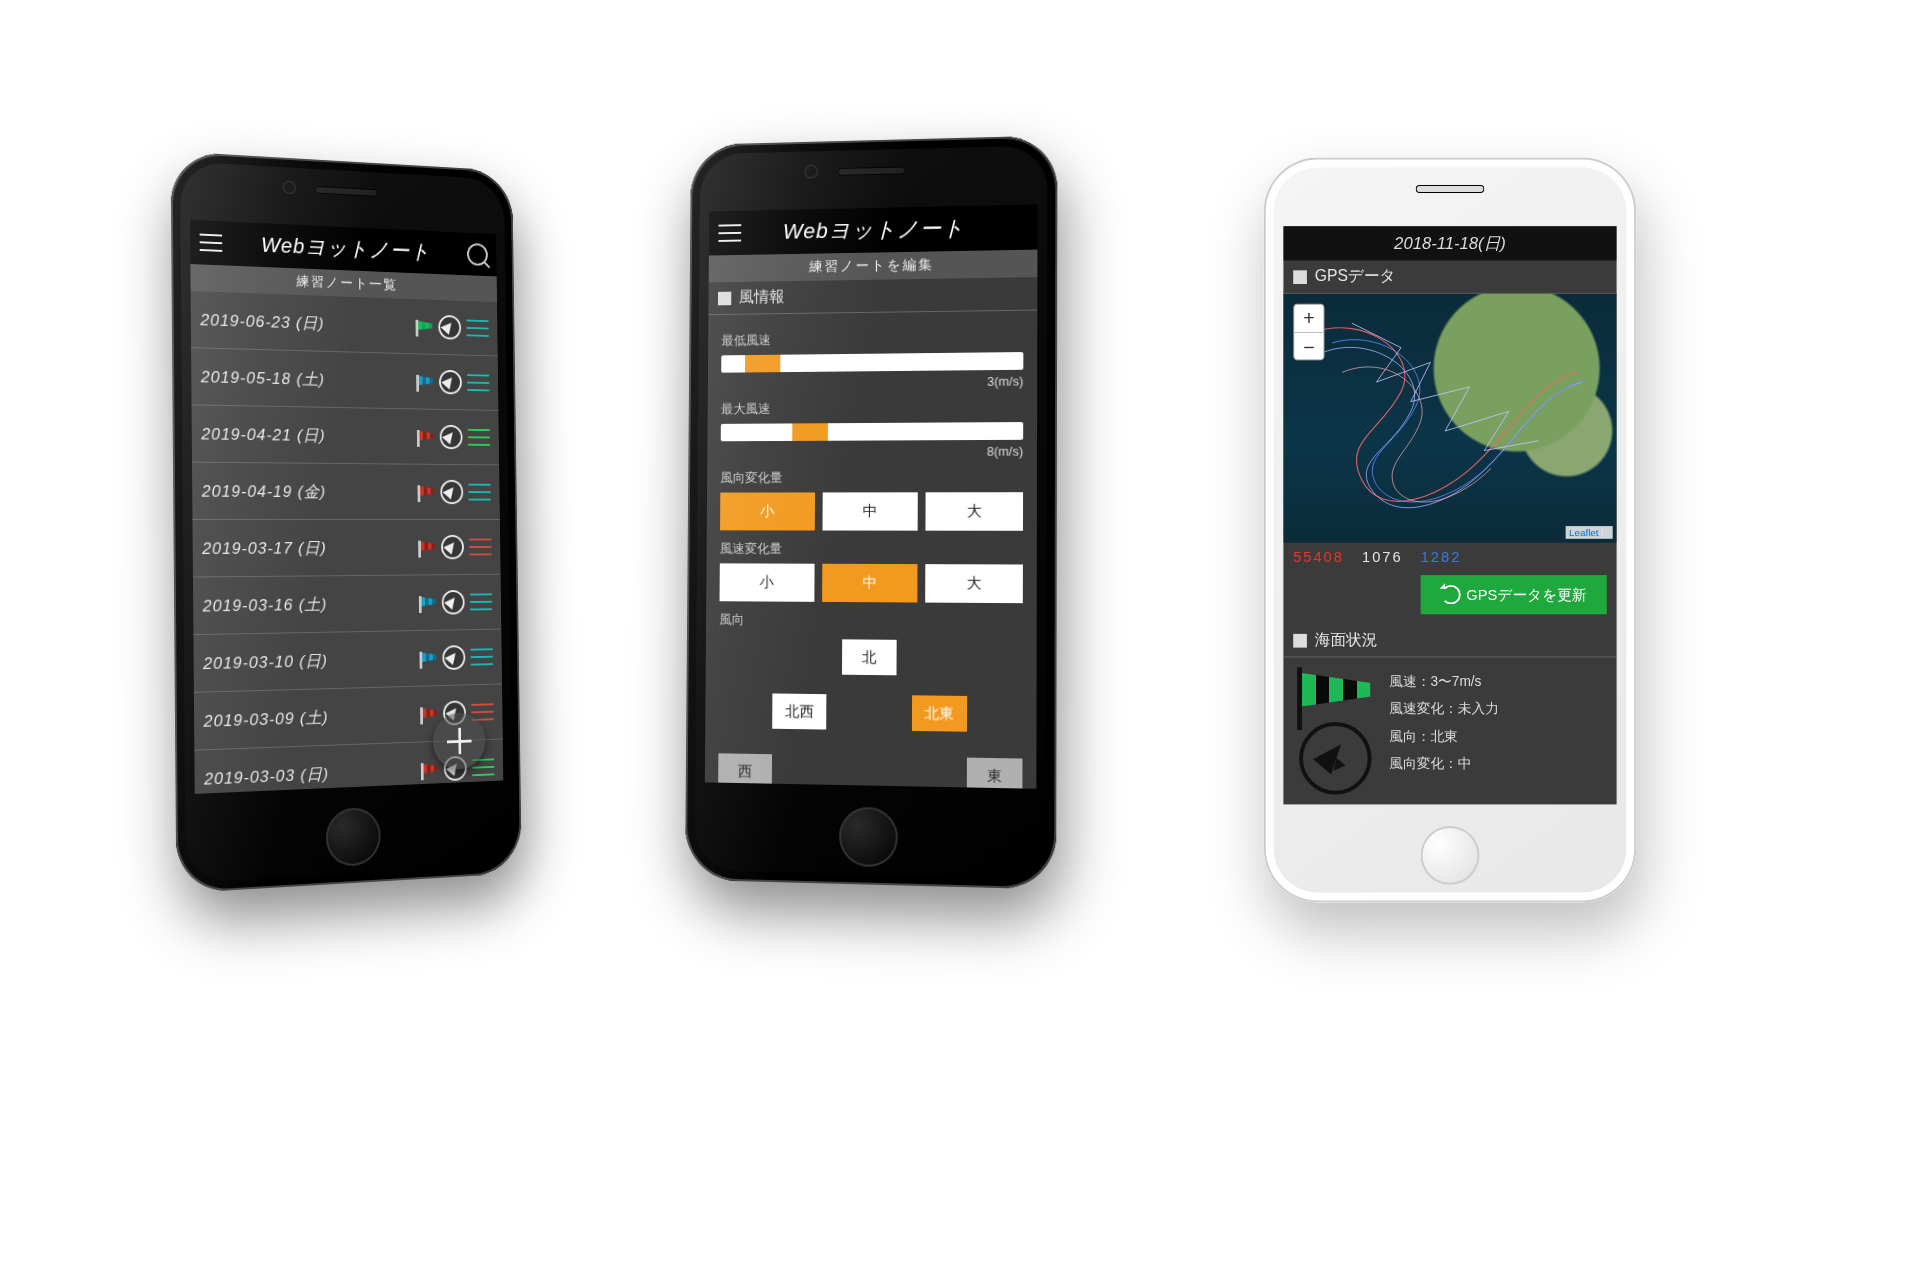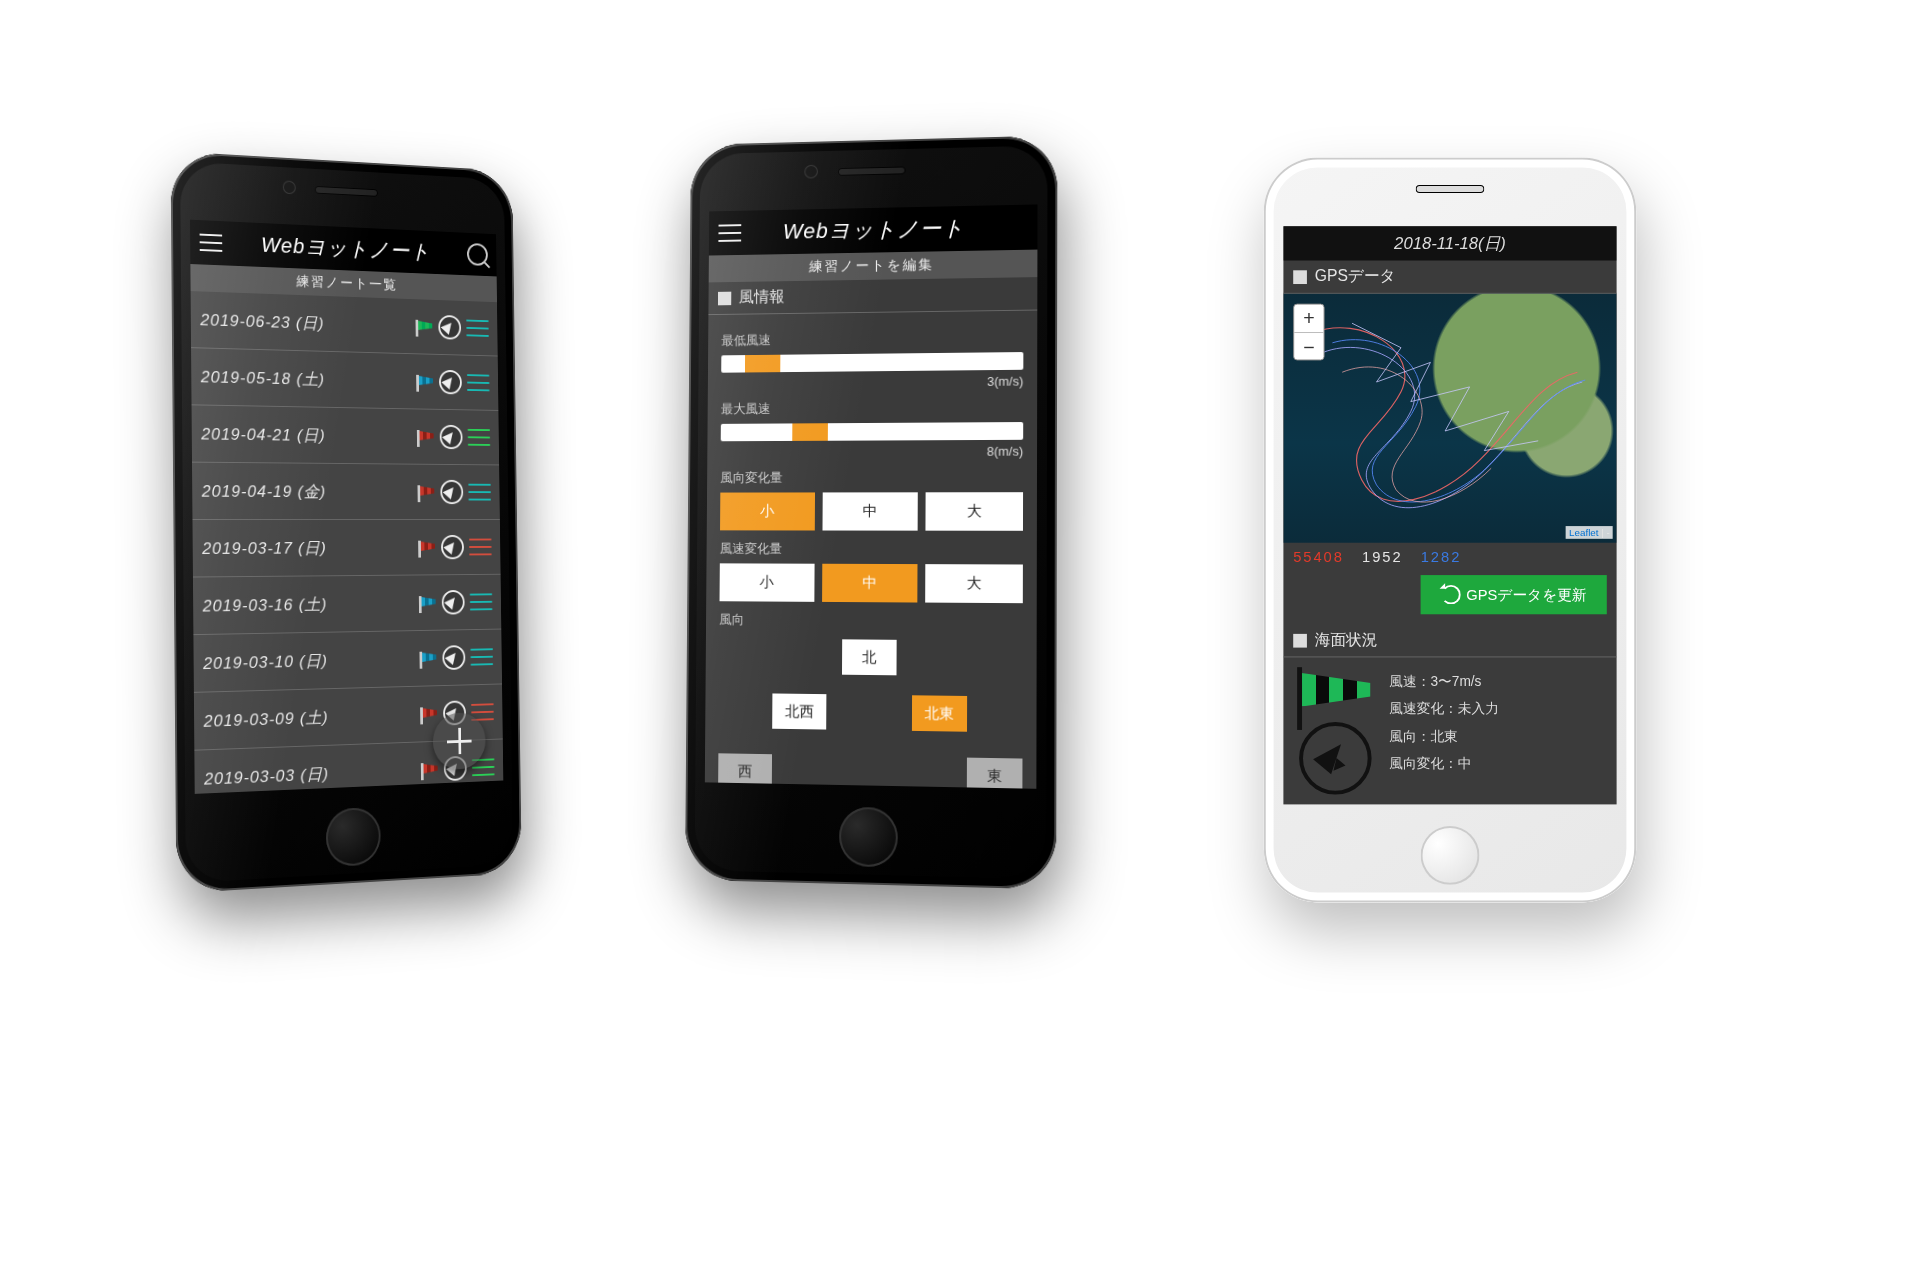--- a/index.html
+++ b/index.html
@@ -426,21 +426,21 @@
             <div class="zoom">
               <button>+</button>
               <button>−</button>
             </div>
             <div class="leaflet">
               <a>Leaflet</a><span> | -</span>
             </div>
           </div>
           <div class="counts">
             <span class="r">55408</span>&nbsp;&nbsp;
-            <span class="w">1952</span>&nbsp;&nbsp;
+            <span class="w">1076</span>&nbsp;&nbsp;
             <span class="b">1282</span>
           </div>
           <div class="update">
             <span class="refresh-ico"></span>
             <span>GPSデータを更新</span>
           </div>
           <div class="section-head">
             <div class="sq"></div>
             <span>海面状況</span>
           </div>

